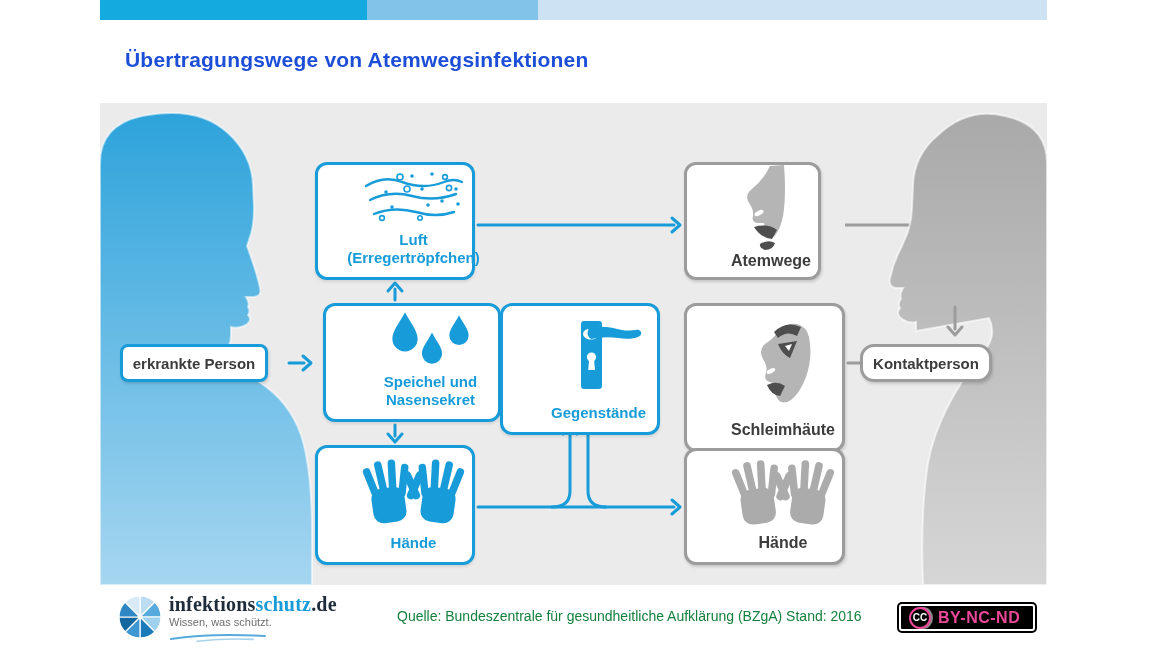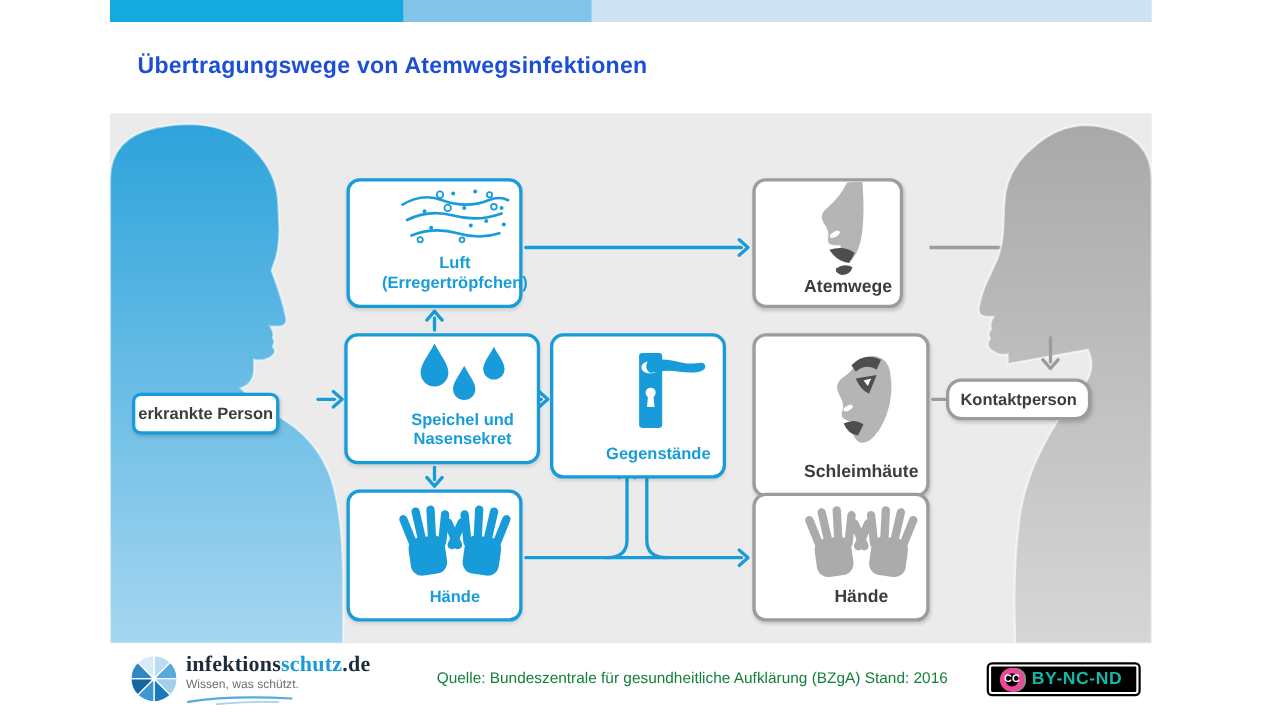--- a/index.html
+++ b/index.html
@@ -26,44 +26,44 @@
   .blue-box .lbl{color:#189cd9;}
   .gray-box{border:3px solid #9c9c9c; box-shadow:1px 2px 3px rgba(0,0,0,.16);}
   .gray-box .lbl{color:#3c3c3c; font-size:16px;}
 
   .tag{position:absolute; background:#fff; border-radius:8px; display:flex; align-items:center; justify-content:center;
        font-weight:700; font-size:15px; color:#3c3c3c; box-sizing:border-box; height:38px; box-shadow:1px 2px 3px rgba(0,0,0,.15);}
   .tag-blue{border:3px solid #189cd9;}
   .tag-gray{border:3px solid #9c9c9c;}
 
   #box-luft{left:215px; top:59px; width:160px; height:118px;}
-  #box-speichel{left:213px; top:200px; width:178px; height:119px;}
+  #box-speichel{left:223px; top:200px; width:178px; height:119px;}
   #box-gegenstaende{left:400px; top:200px; width:160px; height:132px;}
   #box-haende-blau{left:215px; top:342px; width:160px; height:120px;}
   #box-atemwege{left:584px; top:59px; width:137px; height:118px;}
   #box-schleimhaeute{left:584px; top:200px; width:161px; height:149px;}
   #box-haende-grau{left:584px; top:345px; width:161px; height:117px;}
-  #tag-erkrankte{left:20px; top:254px; width:134px;}
+  #tag-erkrankte{left:20px; top:241px; width:148px;}
   #tag-kontakt{left:760px; top:241px; width:132px;border-radius:14px;}
 
   
   .footer{position:absolute; left:0; top:585px; width:1152px; height:63px; background:#fff;padding-left:48px;}
   .logo{position:absolute; left:118px; top:9px; display:flex; align-items:flex-start;}
   .logo-texts{margin-left:7px;}
   .logo-name{font-family:"Liberation Serif", serif; font-weight:700; font-size:20px; line-height:20px; color:#1d2b3a; letter-spacing:.2px;}
   .logo-name .blue{color:#189cd9;}
   .logo-tag{font-size:11px; color:#6f6f6f; margin-top:2px;}
   .source{position:absolute; left:397px; top:23px; font-size:14px; color:#15803d;}
 
   .cc-badge{position:absolute; left:897px; top:17px; width:140px; height:31px; background:#000; border-radius:5px; padding:2px; box-sizing:border-box;}
   .cc-inner{width:100%; height:100%; border:2px solid #fff; border-radius:3px; box-sizing:border-box; display:flex; align-items:center; gap:7px; padding:0 8px; background:#000;}
   .cc-circle-wrap{position:relative; width:22px; height:22px;}
   .cc-swoosh{position:absolute; left:4px; top:0; width:20px; height:22px; border-radius:50%; border:3px solid #8a8a8a; box-sizing:border-box; border-left-color:transparent; border-top-color:#8a8a8a;}
-  .cc-circle{position:absolute; left:0; top:0; width:22px; height:22px; border:5px solid #ec4899; border-radius:50%; box-sizing:border-box; display:flex; align-items:center; justify-content:center; font-size:10px; font-weight:700; color:#fff; background:#000;}
-  .cc-text{color:#14b8a6; font-weight:700; font-size:16px; letter-spacing:.5px;}
+  .cc-circle{position:absolute; left:0; top:0; width:22px; height:22px; border:2px solid #ec4899; border-radius:50%; box-sizing:border-box; display:flex; align-items:center; justify-content:center; font-size:10px; font-weight:700; color:#fff; background:#000;}
+  .cc-text{color:#ec4899; font-weight:700; font-size:16px; letter-spacing:.5px;}
 </style>
 </head>
 <body>
 
 <div class="stage">
 
   <div class="topbar-seg seg1"></div>
   <div class="topbar-seg seg2"></div>
   <div class="topbar-seg seg3"></div>
 

